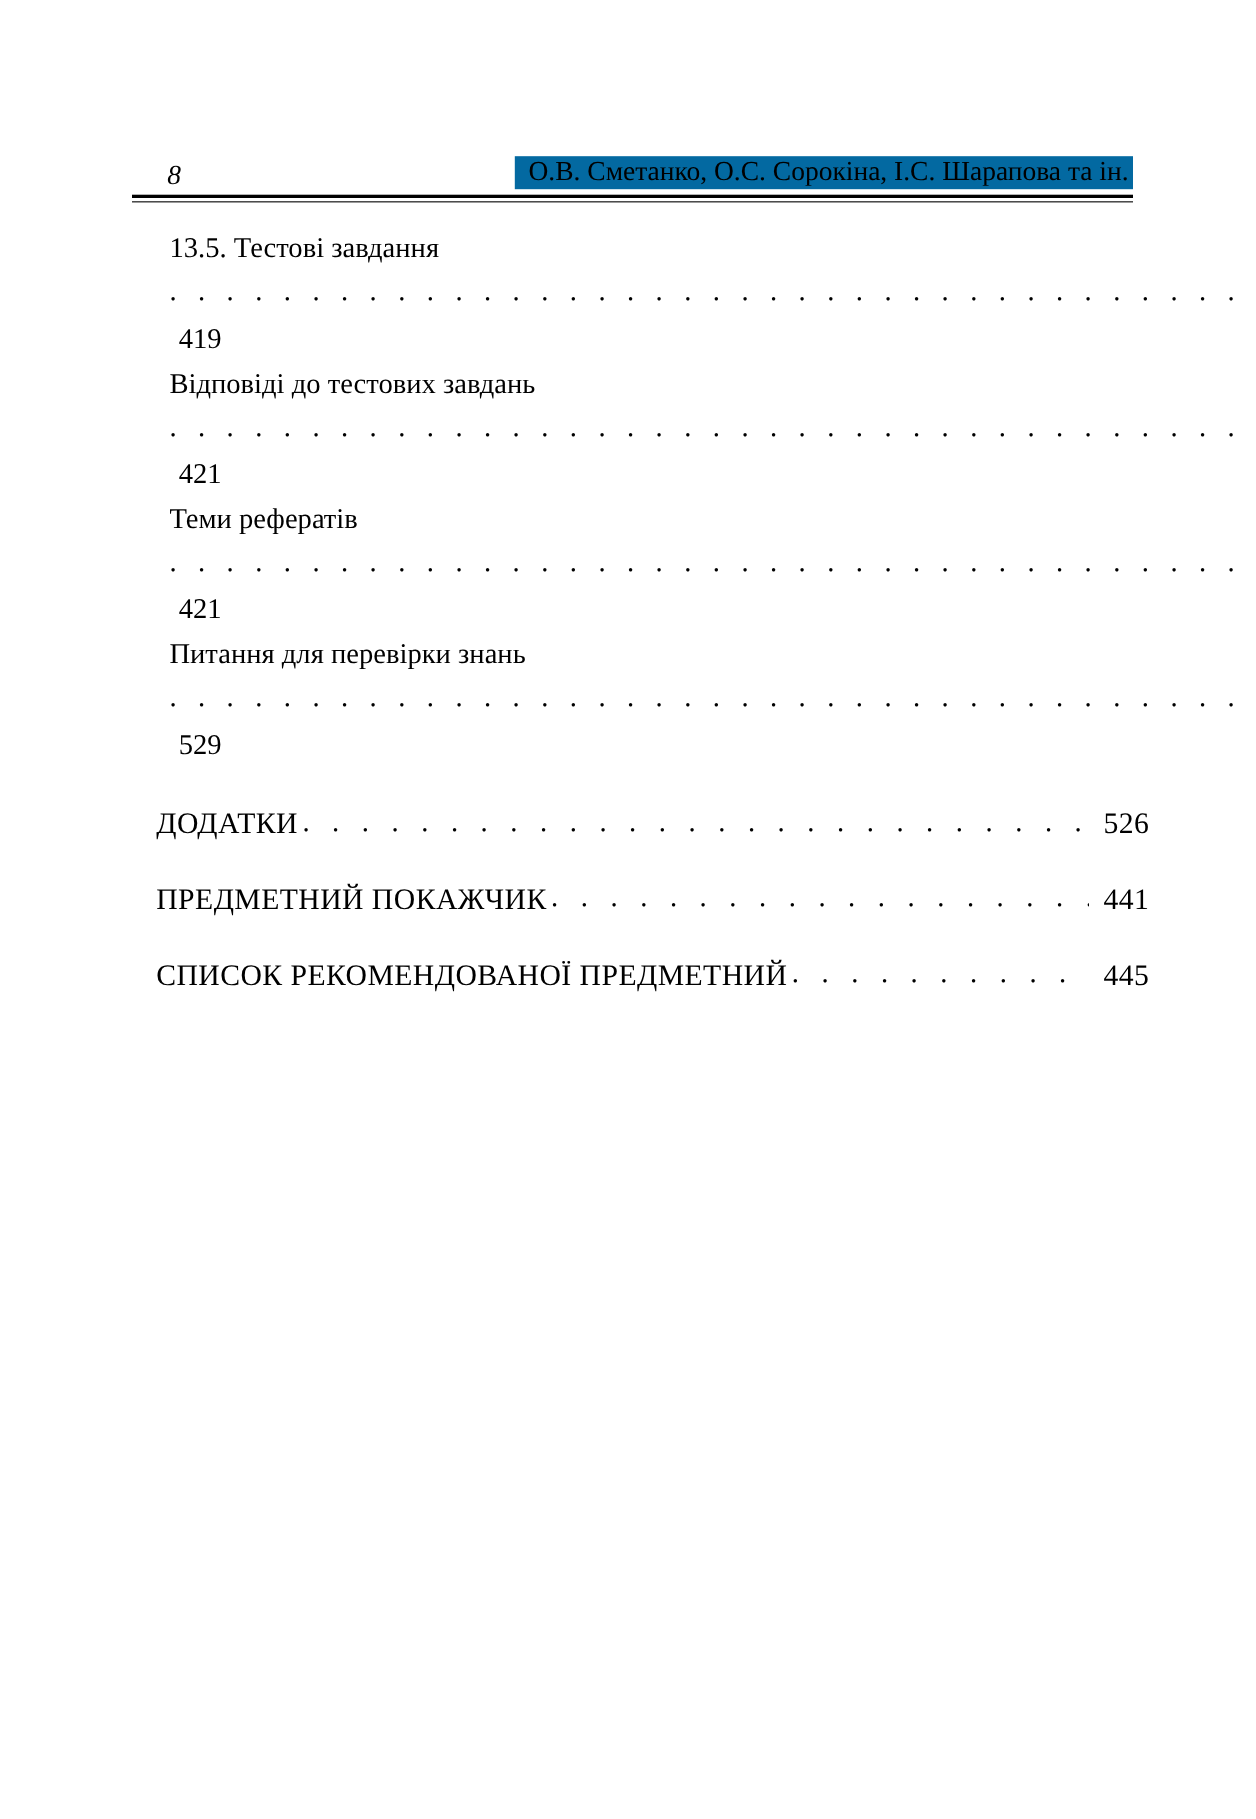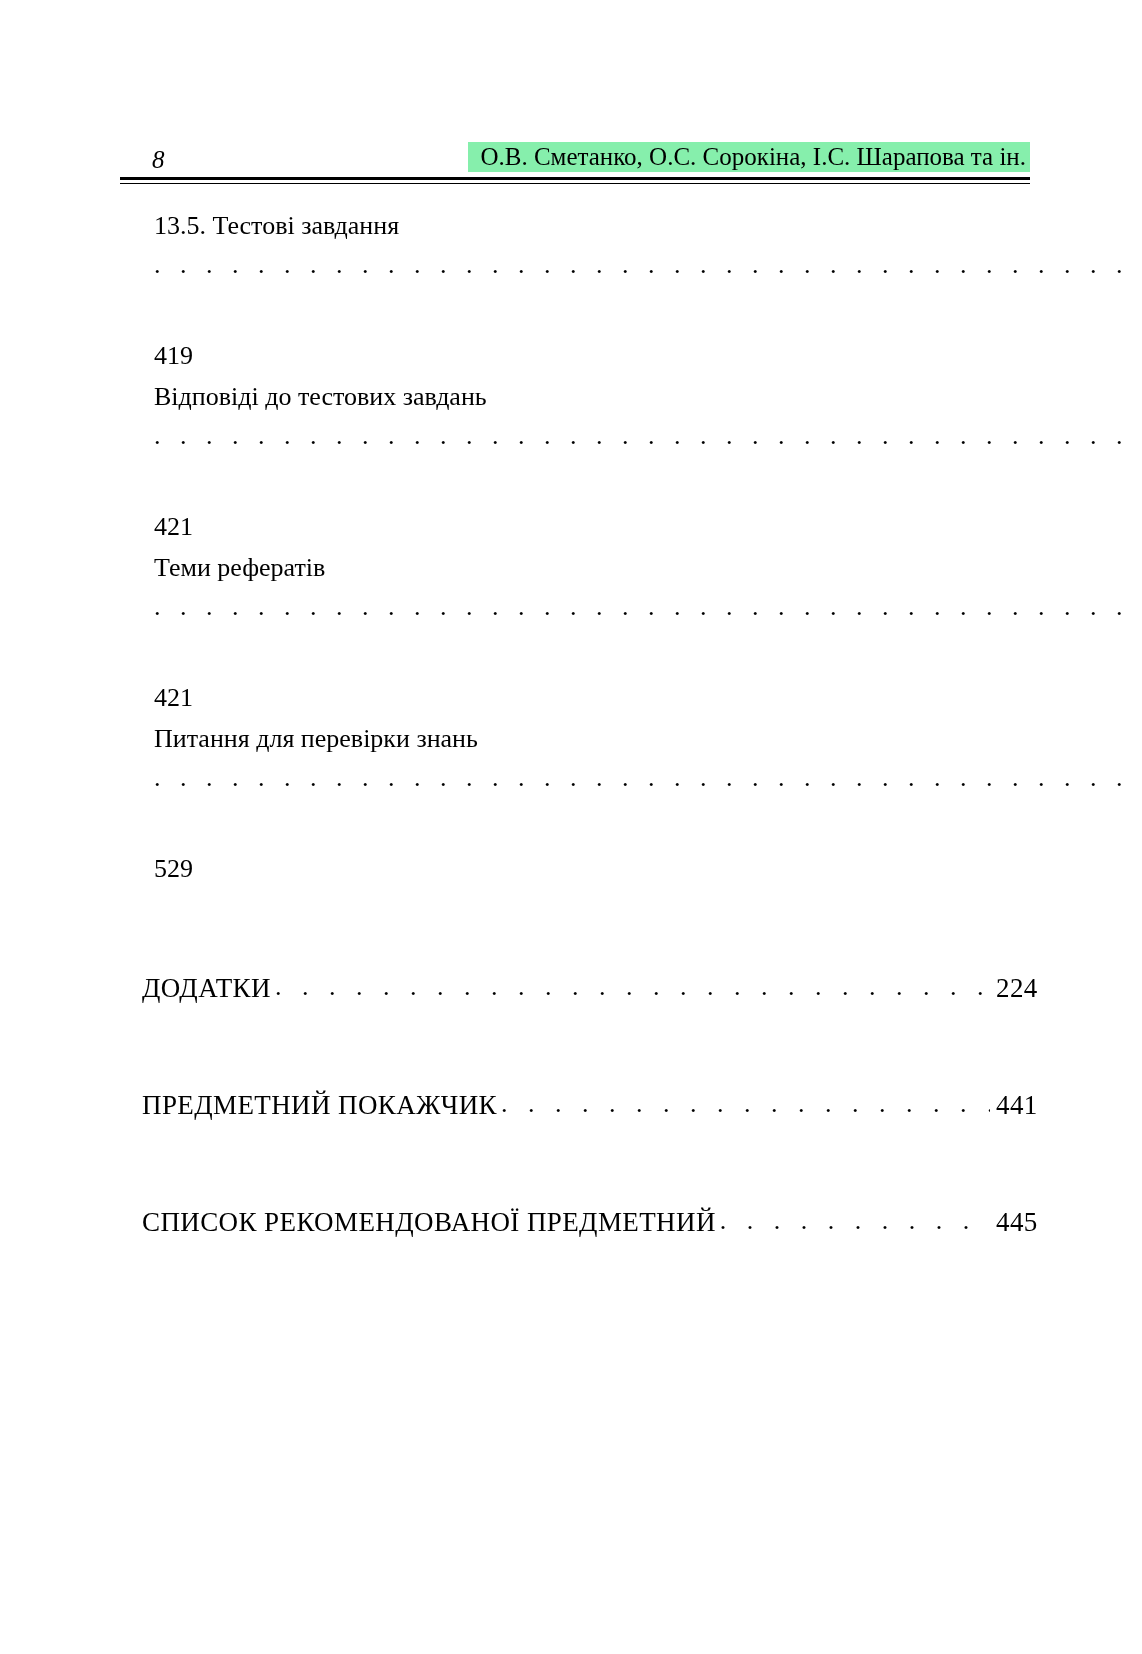--- a/index.html
+++ b/index.html
@@ -58,21 +58,21 @@
     padding: 0 10px;
     z-index: 2;
   }
   .running-title {
     position: absolute;
     right: 0;
     top: -8px;
     font-family: "Liberation Serif", serif;
     font-size: 25px;
     line-height: 30px;
-    background: #86efac;
+    background: #0369a1;
     padding: 0 4px 0 12px;
     z-index: 2;
     white-space: nowrap;
   }
   
   .toc {
     position: absolute;
     left: 120px;
     top: 205px;
     width: 910px;
@@ -110,22 +110,21 @@
     position: relative;
     top: -2px;
   }
   .toc-row.major .toc-dots {
     letter-spacing: 7px;
     font-size: 26px;
   }
   .toc-page {
     flex: 0 0 auto;
     width: 56px;
-    text-align: left;
-    margin-top: 48px;
+    text-align: center;
   }
 </style>
 </head>
 <body>
 
 <div class="page">
 
   <div class="header">
     <div class="header-rule"></div>
     <div class="header-rule-2"></div>
@@ -155,21 +154,21 @@
 
     <div class="toc-row sub">
       <span class="toc-title">Питання для перевірки знань</span>
       <span class="toc-dots">. . . . . . . . . . . . . . . . . . . . . . . . . . . . . . . . . . . . . . . . . . . . . . . . . . . . .</span>
       <span class="toc-page">529</span>
     </div>
 
     <div class="toc-row major">
       <span class="toc-title">ДОДАТКИ</span>
       <span class="toc-dots">. . . . . . . . . . . . . . . . . . . . . . . . . . . . . . . . . . . . . . . . . . . . . . . . . . . . .</span>
-      <span class="toc-page">224</span>
+      <span class="toc-page">526</span>
     </div>
 
     <div class="toc-row major">
       <span class="toc-title">ПРЕДМЕТНИЙ ПОКАЖЧИК</span>
       <span class="toc-dots">. . . . . . . . . . . . . . . . . . . . . . . . . . . . . . . . . . . . . . . . . . . . . . . . . . . . .</span>
       <span class="toc-page">441</span>
     </div>
 
     <div class="toc-row major">
       <span class="toc-title">СПИСОК РЕКОМЕНДОВАНОЇ ПРЕДМЕТНИЙ</span>

